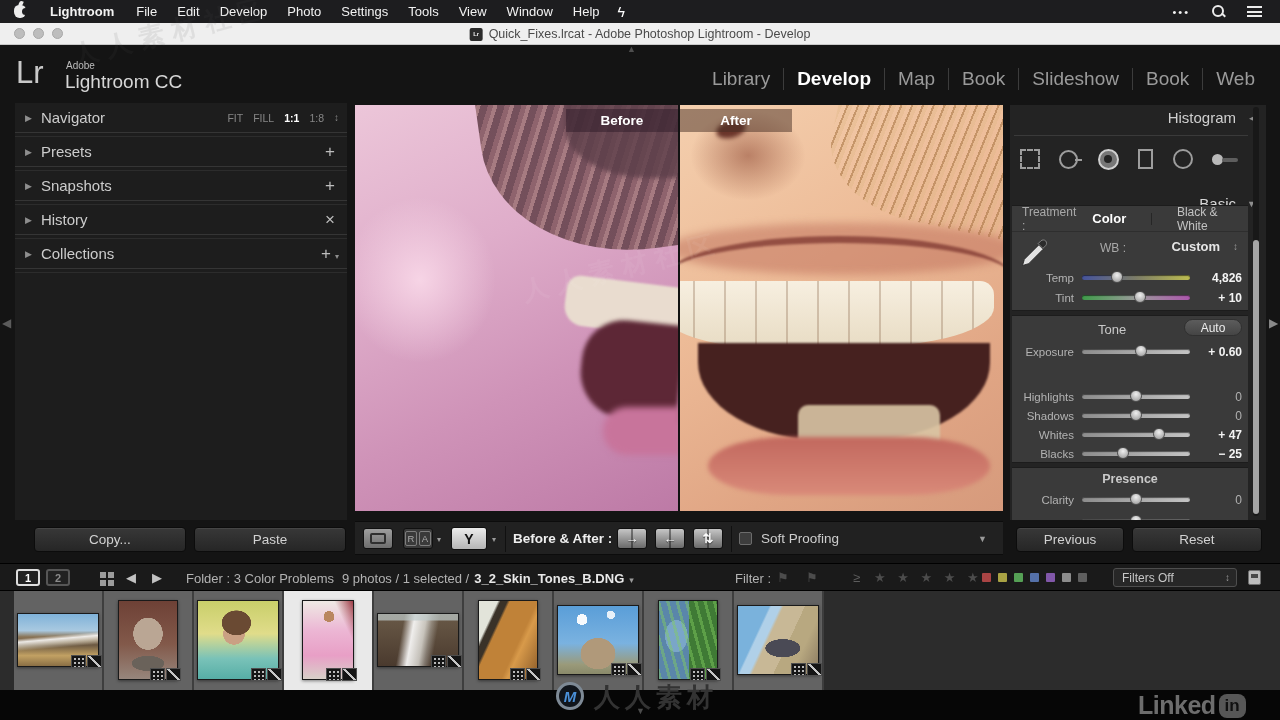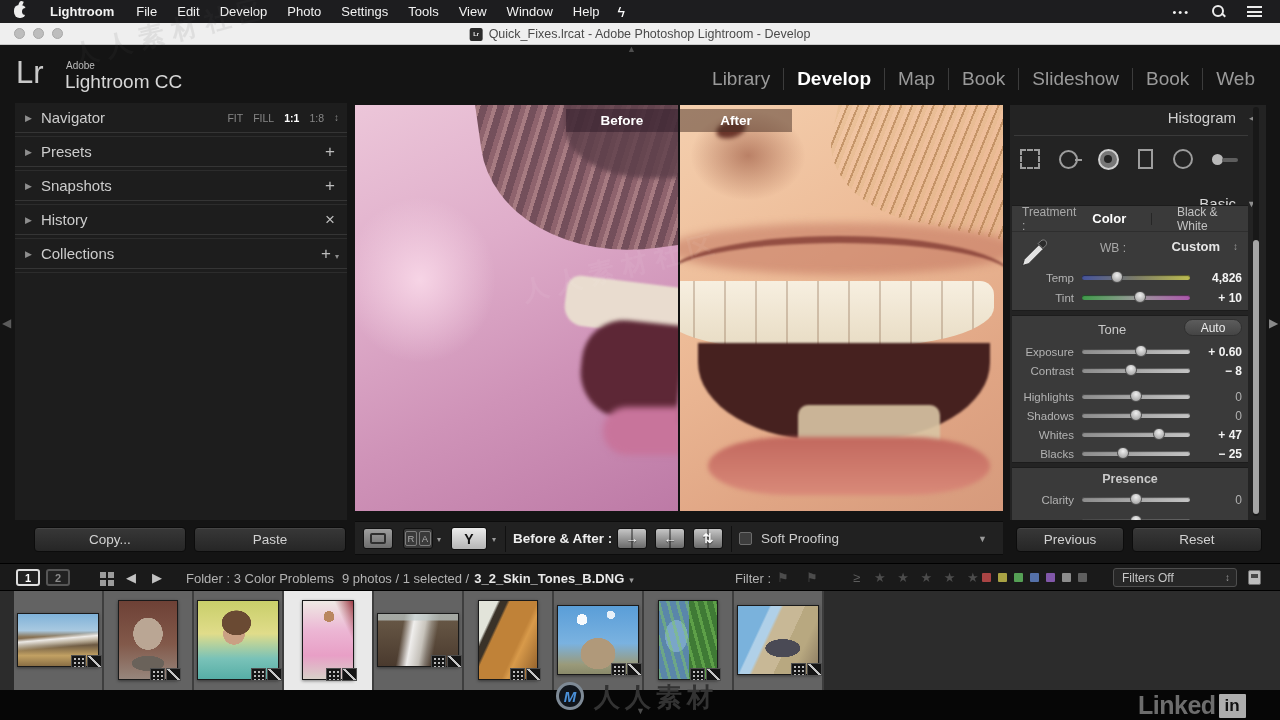--- a/index.html
+++ b/index.html
@@ -250,21 +250,21 @@
   
   .footer { position:absolute; left:0; top:690px; width:1280px; height:30px; background:#060606; }
   .wm-logo { position:absolute; left:556px; top:-8px; width:28px; height:28px; border-radius:50%;
              border:3px solid #7e8a96; display:flex; align-items:center; justify-content:center;
              color:#4a90d9; font-size:15px; font-weight:bold; font-style:italic; background:#10151c; }
   .wm-text { position:absolute; left:594px; top:-10px; font-size:26px; font-weight:bold; color:#333;
              letter-spacing:5px; }
   .fs-collapse { position:absolute; left:636px; top:16px; font-size:9px; color:#4c4c4c; }
   .li-wrap { position:absolute; left:1138px; top:1px; display:flex; align-items:center; opacity:.75; }
   .li-text { font-size:25px; font-weight:bold; color:#909090; letter-spacing:-.5px; }
-  .li-badge { margin-left:3px; width:27px; height:24px; border-radius:1px; background:#e5e5e5;
+  .li-badge { margin-left:3px; width:27px; height:24px; border-radius:8px; background:#737373;
               color:#151515; font-size:17px; font-weight:bold; display:flex; align-items:center;
               justify-content:center; }
 
   .faint-wm { position:absolute; font-size:26px; font-weight:bold; letter-spacing:8px;
               transform:rotate(-14deg); pointer-events:none; }
 </style>
 </head>
 <body>
 
 <div class="screen">
@@ -486,27 +486,20 @@
 
     <div class="block blk2">
       <span class="tone-hd">Tone</span>
       <div class="auto-btn">Auto</div>
       <div class="srow" style="top:26px">
         <span class="slbl">Exposure</span>
         <div class="strk">
           <div class="knob" style="left: 55%;"></div>
         </div>
         <span class="sval chg">+ 0.60</span>
-      </div>
-      <div class="srow" style="top:45px">
-        <span class="slbl">Contrast</span>
-        <div class="strk">
-          <div class="knob" style="left: 45%;"></div>
-        </div>
-        <span class="sval chg">− 8</span>
       </div>
       <div class="srow" style="top:71px">
         <span class="slbl">Highlights</span>
         <div class="strk">
           <div class="knob" style="left: 50%;"></div>
         </div>
         <span class="sval">0</span>
       </div>
       <div class="srow" style="top:90px">
         <span class="slbl">Shadows</span>

